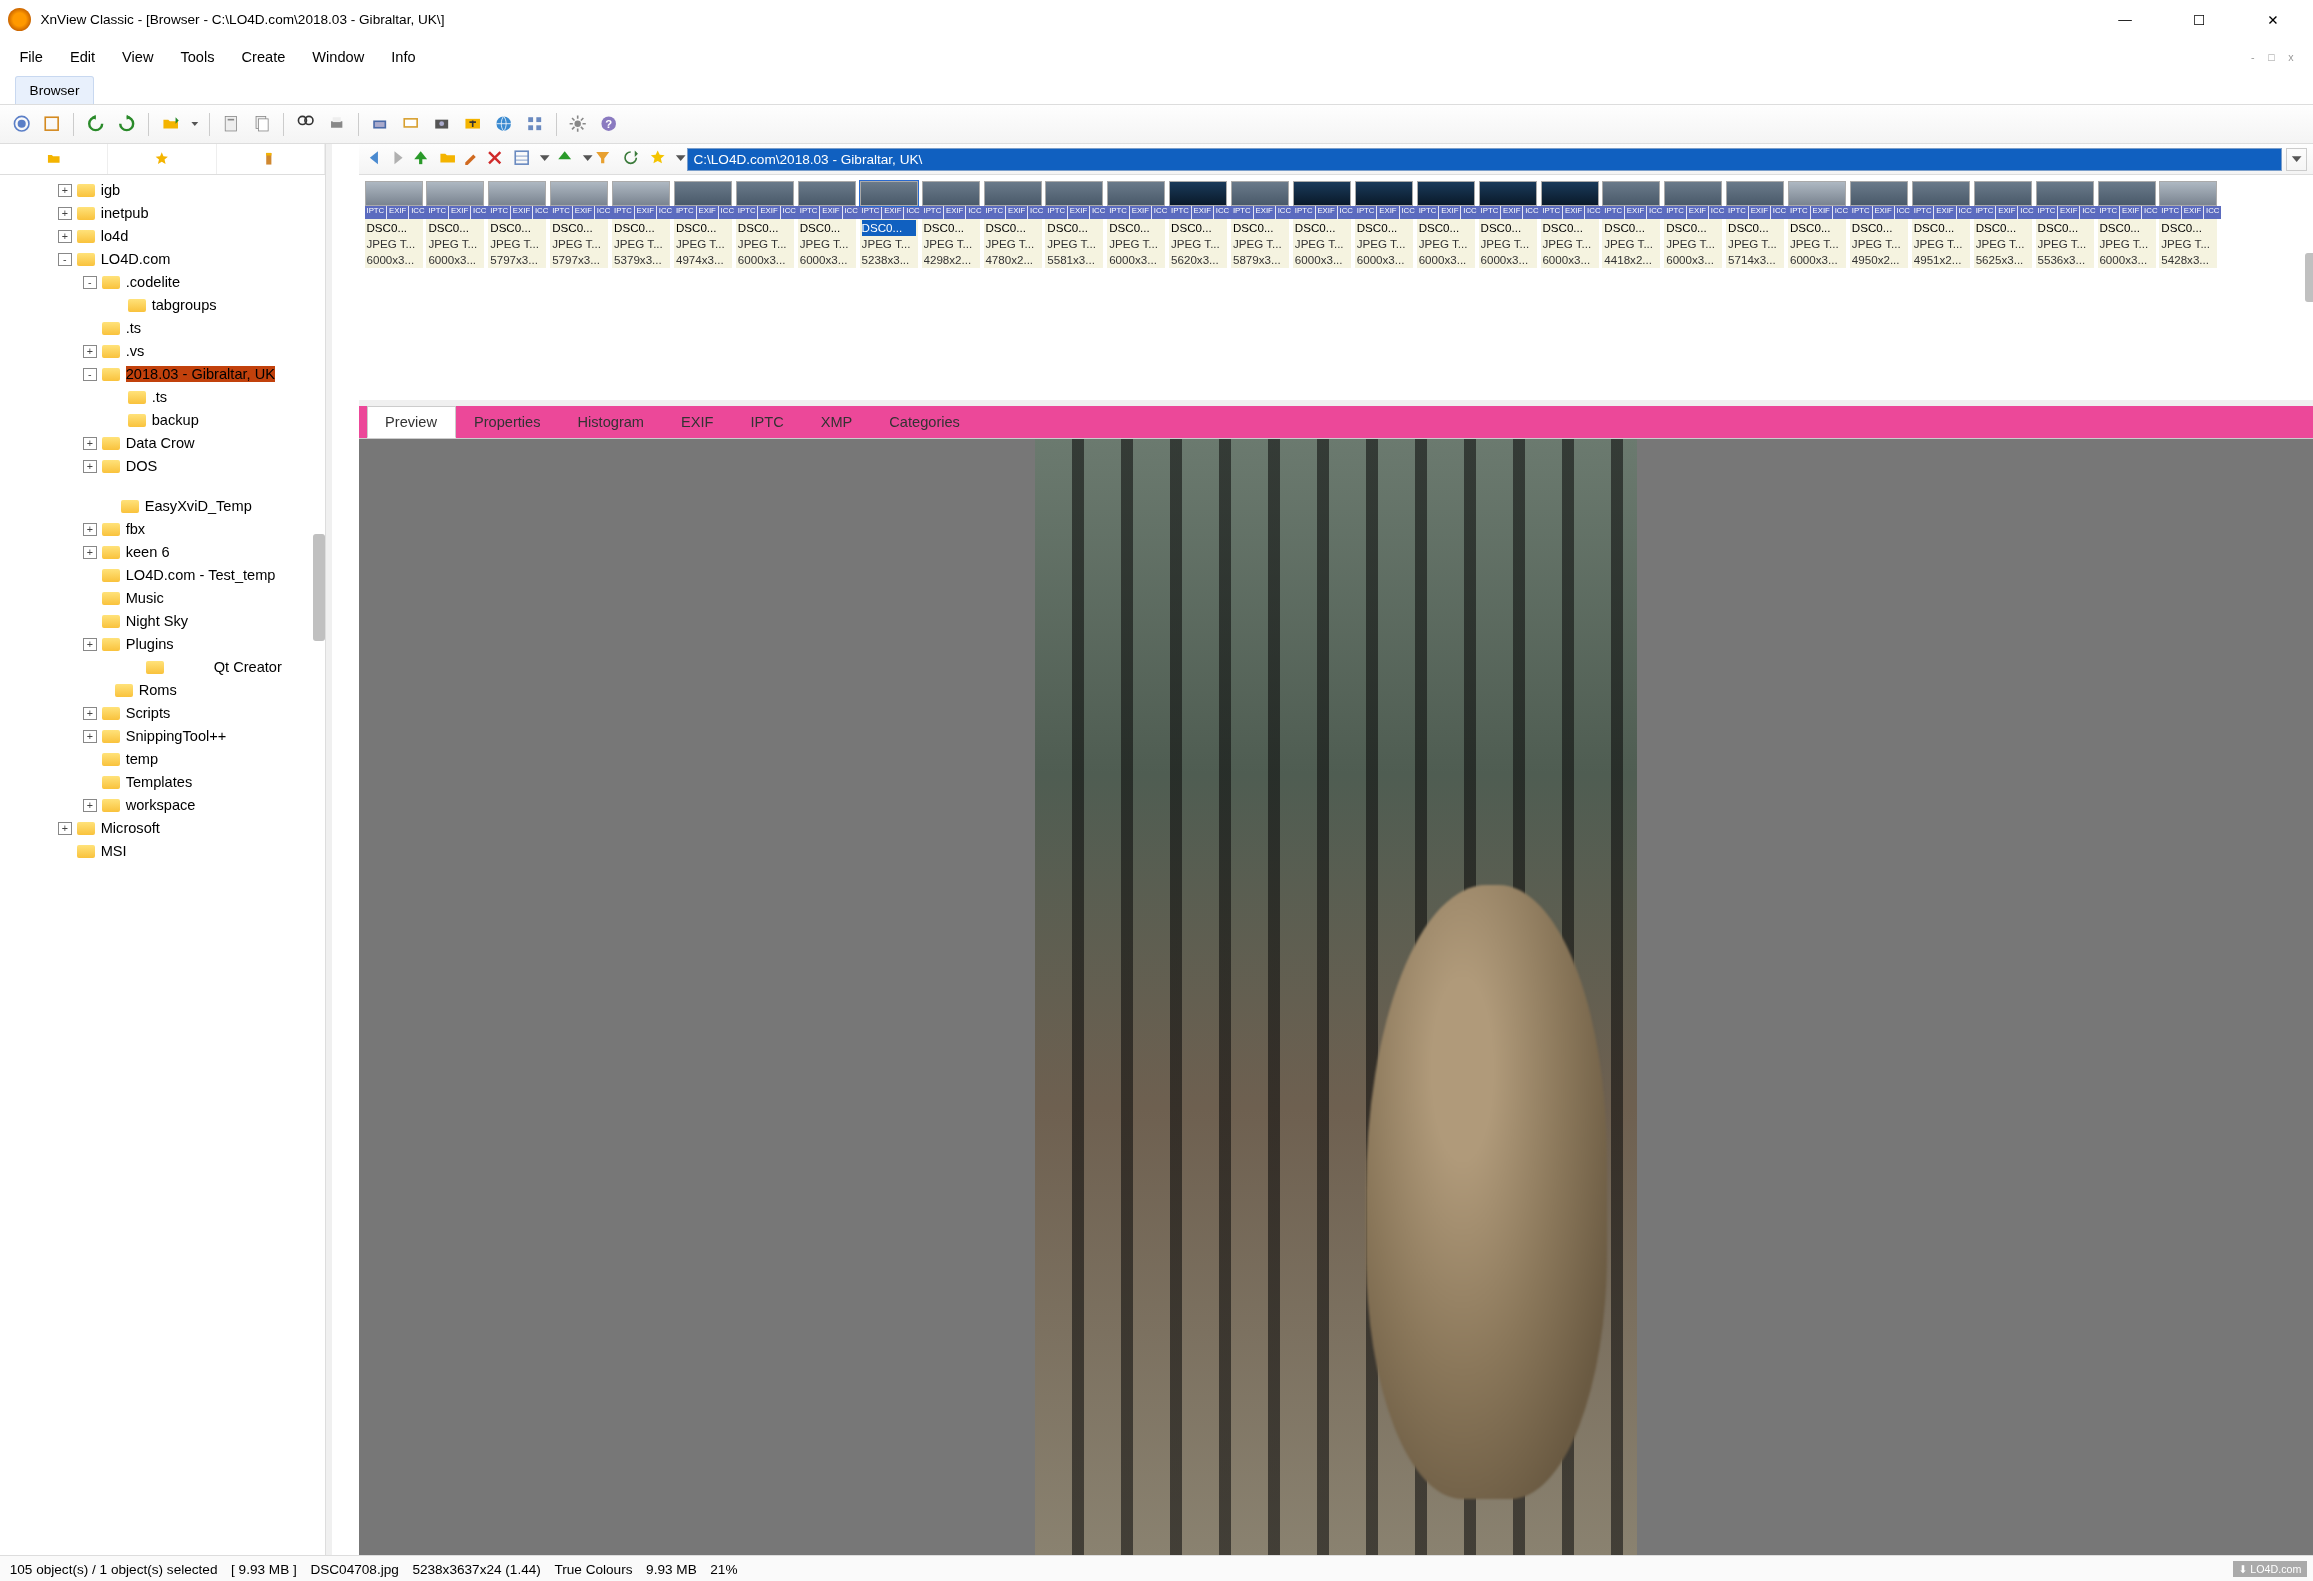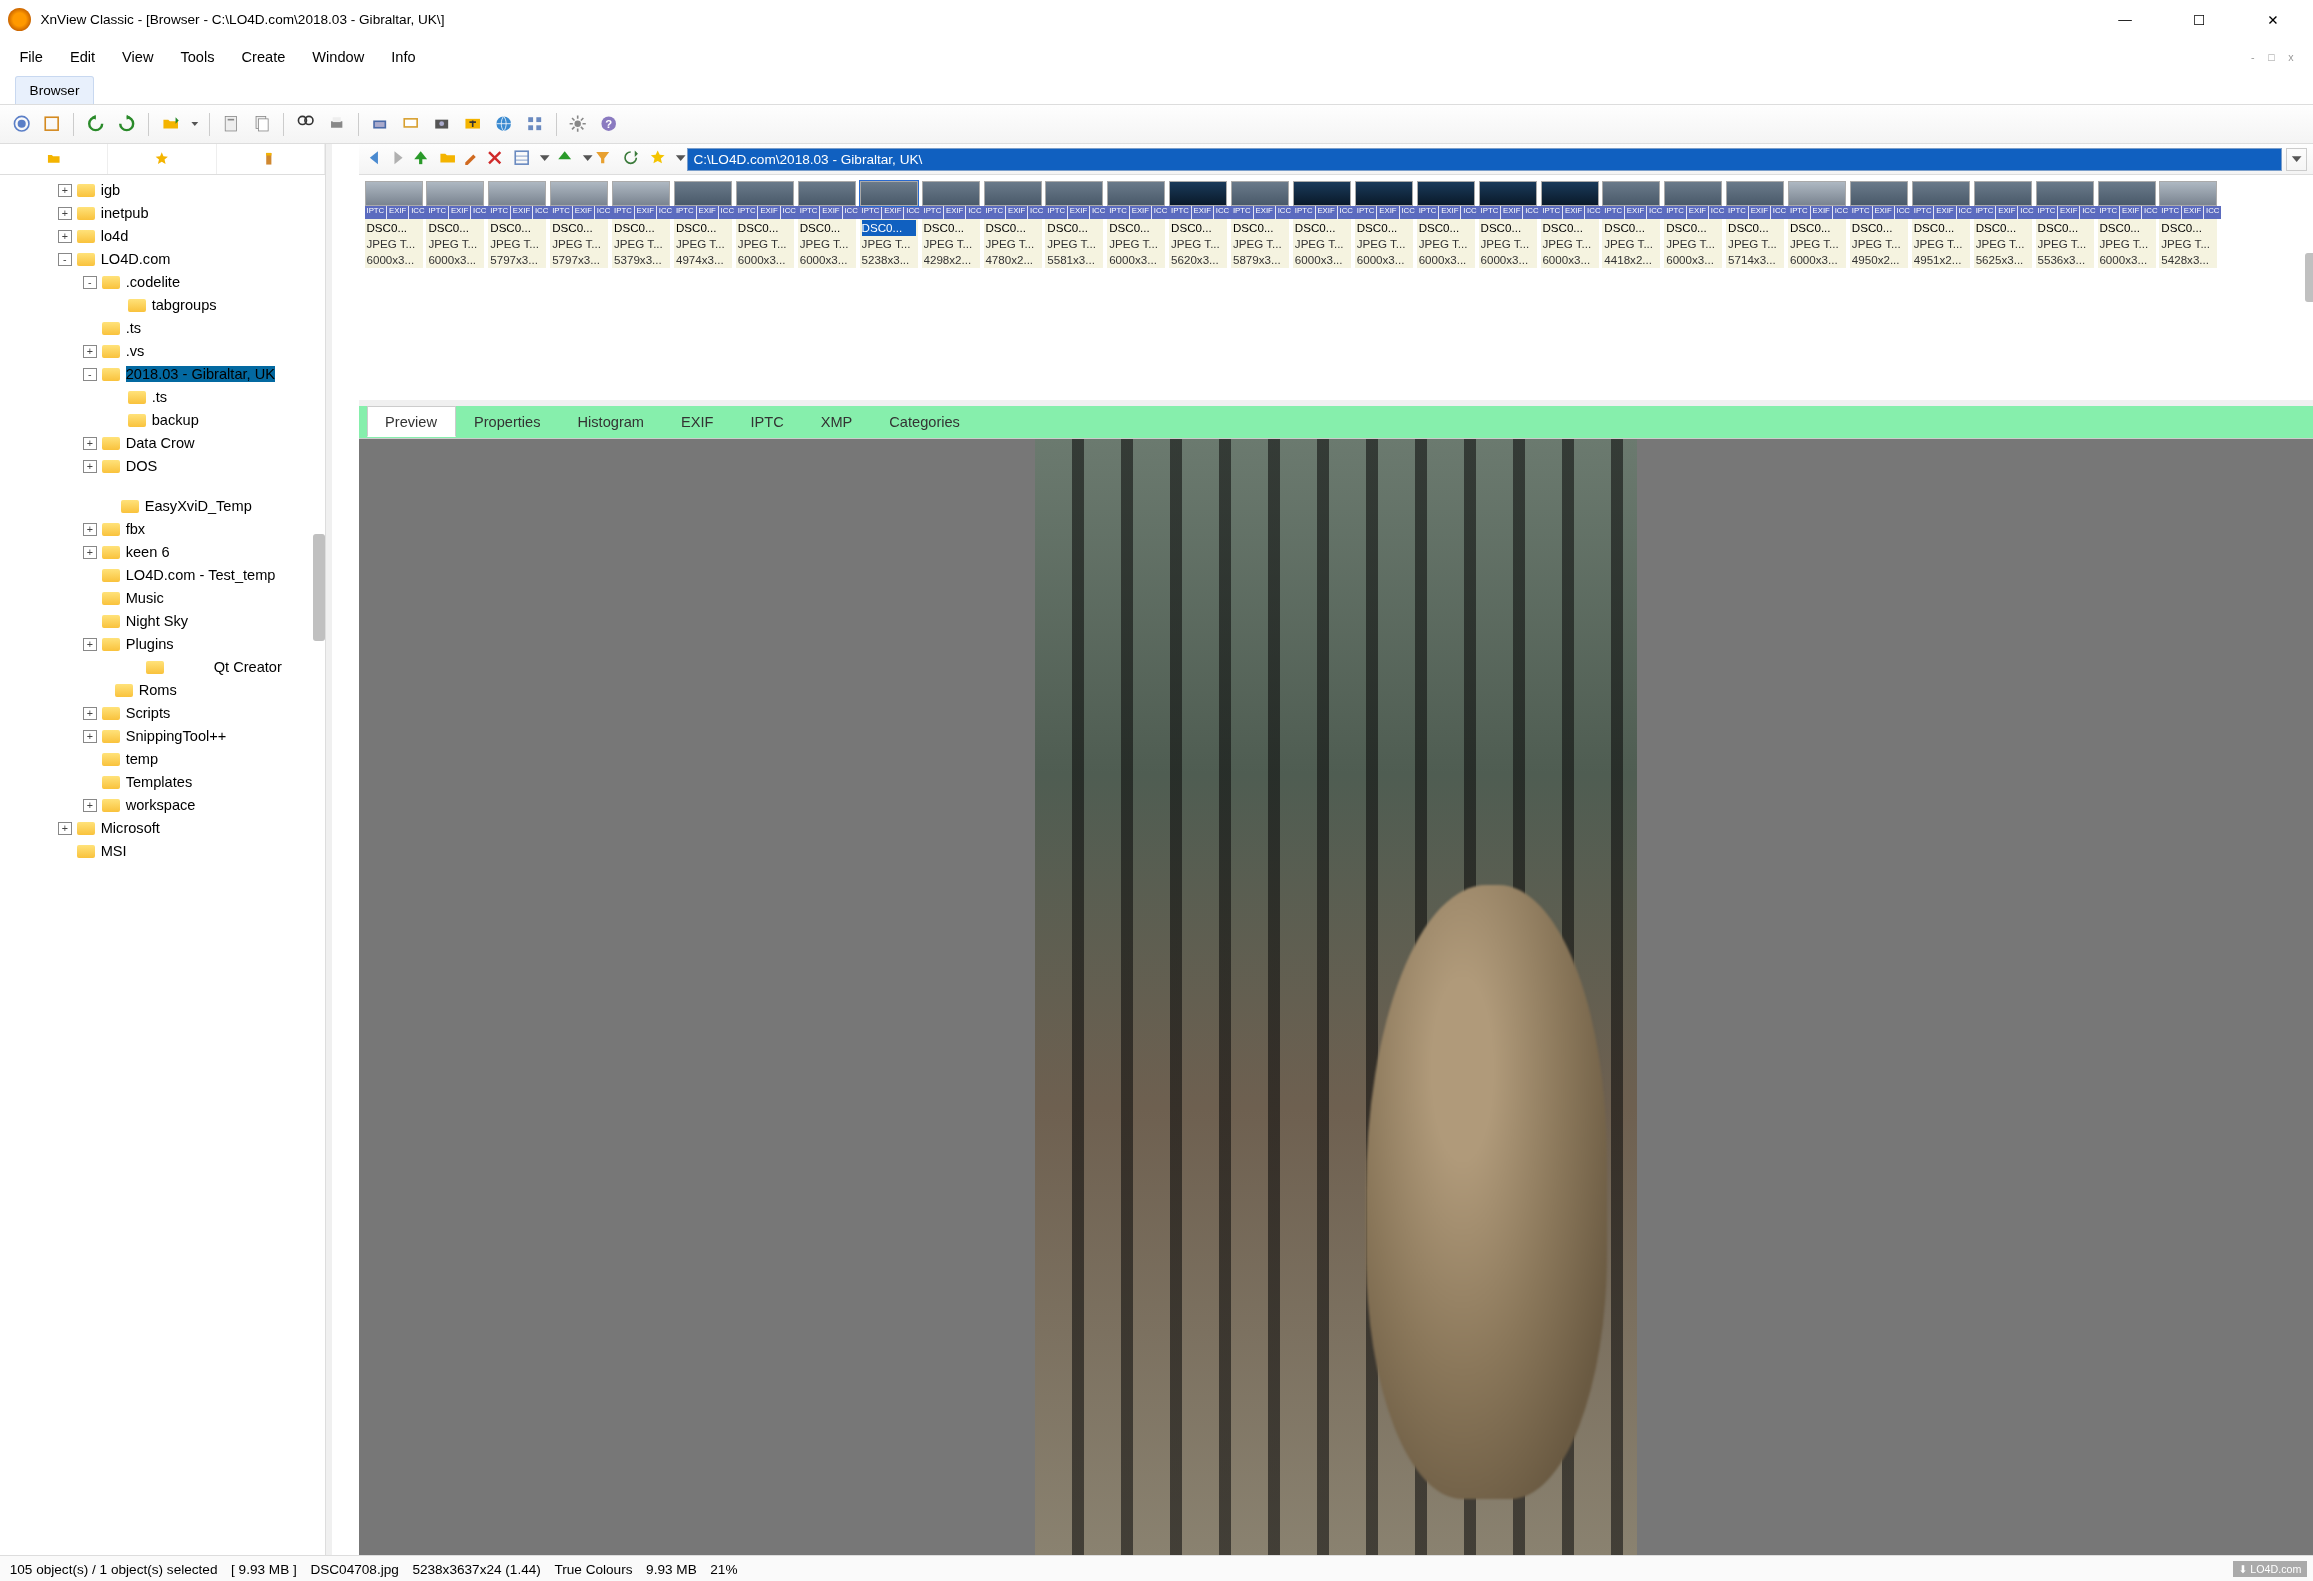--- a/index.html
+++ b/index.html
@@ -22,42 +22,42 @@
 .left { width: 326px; display: flex; flex-direction: column; border-right: 1px solid #ddd; }
 .left .shortcutrow { height: 31px; display: flex; border-bottom: 1px solid #ddd; }
 .left .shortcutrow .sc { flex: 1; display: flex; align-items: center; justify-content: center; border-right: 1px solid #eee; }
 .tree { flex: 1; overflow: auto; padding: 3.9px 0; font-size: 14.6px; position: relative; }
 .tree-scrollthumb { position: absolute; right: 0; top: 359px; width: 11.6px; height: 107px; background: #c0c0c0; border-radius: 2.9px; }
 .tree .node { display: flex; align-items: center; height: 23px; white-space: nowrap; }
 .tree .toggle { width: 13.6px; height: 13.6px; border: 1px solid #888; display: flex; align-items: center; justify-content: center; font-size: 10.7px; margin-right: 5.8px; line-height: 1; color: #444; flex-shrink: 0; }
 .tree .toggle.empty { border: none; }
 .tree .folder-icon { width: 17.5px; height: 13.6px; background: linear-gradient(#ffe27a, #f9c23c); border-radius: 1.9px; margin-right: 5.8px; flex-shrink: 0; }
 .tree .label { }
-.tree .label.sel { background: #0369a1; }
+.tree .label.sel { background: #c2410c; }
 .splitter-v { width: 5.8px; background: #f0f0f0; cursor: col-resize; }
 .right { flex: 1; display: flex; flex-direction: column; min-width: 0; margin-left: 27px; }
 .navrow { height: 31px; display: flex; align-items: center; background: linear-gradient(#fefefe, #f4f4f4); border-bottom: 1px solid #ddd; padding: 0 5.8px; gap: 3.9px; }
 .navrow .path { flex: 1; height: 23px; border: 1px solid #7a9ecb; background: #1060c0; color: #fff; padding: 1.9px 5.8px; font-size: 13.6px; display: flex; align-items: center; }
 .navrow .dd { width: 21.3px; height: 23px; border: 1px solid #ccc; display: flex; align-items: center; justify-content: center; }
 .thumbs { padding: 5.8px; display: flex; flex-wrap: wrap; gap: 3.9px; align-content: flex-start; background: #fff; position: relative; }
 .thumbs-scrollthumb { position: absolute; right: -3.9px; top: 78px; width: 11.6px; height: 49px; background: #c0c0c0; border-radius: 2.9px; }
 .thumb { width: 58px; display: flex; flex-direction: column; font-size: 11.6px; }
 .thumb .img { height: 25px; background: linear-gradient(#6a7a8a, #4a5a6a); border: 1px solid #aaa; position: relative; }
 .thumb .img.sel { outline: 1.9px solid #2a6ad0; }
 .thumb .img.w1 { background: linear-gradient(#aeb8c2, #7a8490); }
 .thumb .img.w2 { background: linear-gradient(#1a3a5a, #0a1a2a); }
 .thumb .badges { height: 13.6px; display: flex; font-size: 7.8px; background: #e4e4f4; }
 .thumb .badges span { background: #5b6bbf; color: #fff; padding: 0 1.9px; margin-right: 1px; }
 .thumb .meta { background: #f5f3e0; padding: 1px 1.9px; line-height: 1.35; overflow: hidden; }
 .thumb .fname { white-space: nowrap; overflow: hidden; text-overflow: ellipsis; }
 .thumb .fname.sel { background: #1060c0; color: #fff; }
 .thumb .ftype, .thumb .fdim { white-space: nowrap; overflow: hidden; text-overflow: ellipsis; color: #333; }
 .splitter-h { height: 5.8px; background: #f0f0f0; cursor: row-resize; }
 .lower { flex: 1; display: flex; flex-direction: column; min-height: 0; }
-.tabs2 { height: 33px; display: flex; align-items: flex-start; background: #86efac; border-bottom: 1px solid #ccc; padding-left: 7.8px; }
+.tabs2 { height: 33px; display: flex; align-items: center; background: #ec4899; border-bottom: 1px solid #ccc; padding-left: 7.8px; }
 .tabs2 .t { padding: 6.8px 17.5px; font-size: 14.6px; border: 1px solid transparent; color: #333; }
 .tabs2 .t.active { background: #fff; border: 1px solid #ccc; border-bottom-color: #fff; }
 .preview { flex: 1; background: #777; display: flex; align-items: flex-start; justify-content: center; overflow: hidden; }
 .preview .imgbox { width: 602px; height: 100%; background: linear-gradient(180deg, #6b7a6f 0%, #4f5d52 30%, #6e6050 60%, #8a8270 100%); position: relative; }
 .preview .imgbox::before { content: ""; position: absolute; inset: 0; background:
   repeating-linear-gradient(90deg, transparent 0 37px, rgba(10,10,10,0.8) 37px 49px);
   opacity: 0.7; }
 .preview .imgbox::after { content: ""; position: absolute; left: 55%; top: 40%; width: 40%; height: 55%; background: radial-gradient(ellipse at 40% 30%, #b09a7a 15%, #8a775a 50%, #6a5a42 80%); border-radius: 50% 45% 40% 40%; filter: blur(1px); }
 .statusbar { height: 27px; display: flex; align-items: center; background: #fafafa; border-top: 1px solid #ddd; padding: 0 5.8px; font-size: 13.6px; gap: 5.8px; }
 .statusbar .sseg { padding: 0 3.9px; }

